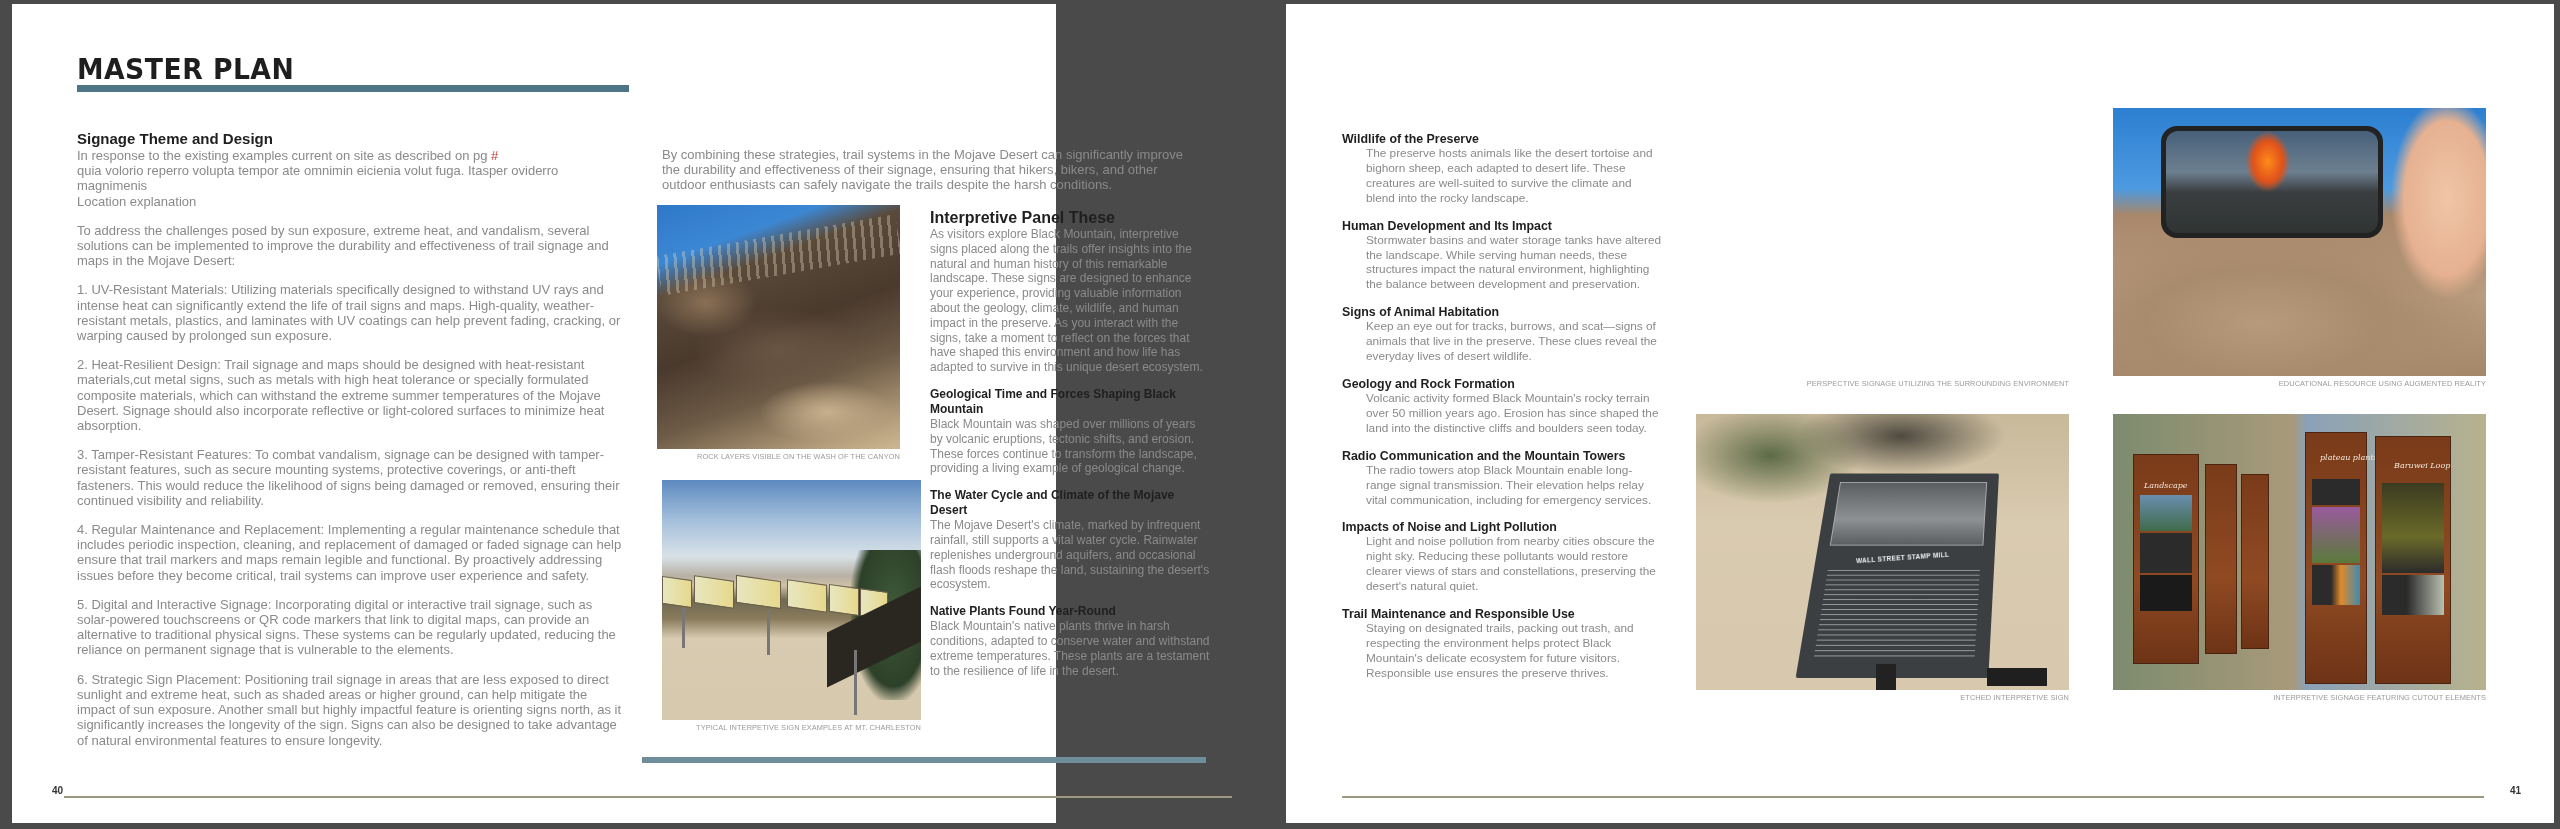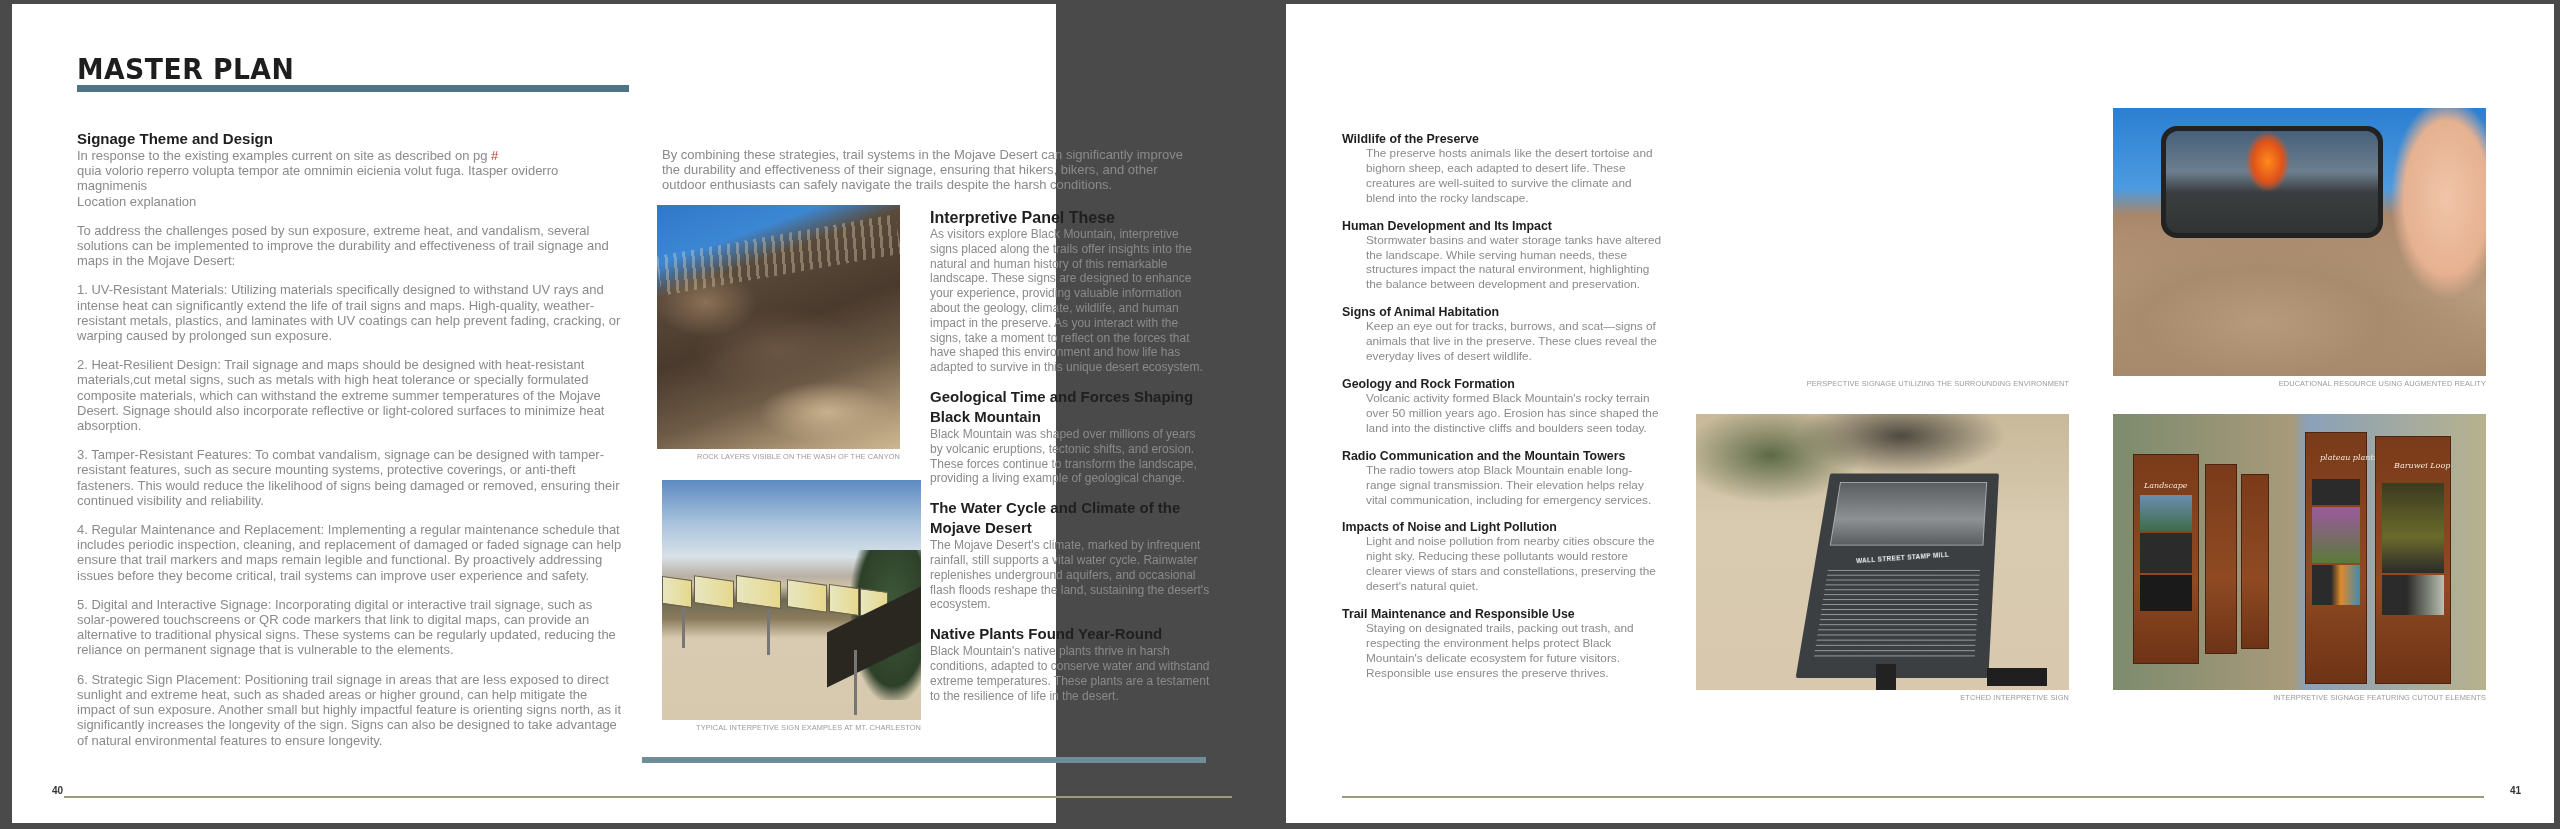--- a/index.html
+++ b/index.html
@@ -39,21 +39,21 @@
 
   
   #photo-charleston { left: 650px; top: 476px; width: 259px; height: 240px;
     background: linear-gradient(180deg, #5d8ac0 0%, #a9c3dd 18%, #d8e1e7 32%, #b8b0a4 40%, #cfc1a8 44%, #6f6a52 50%, #8a7c5c 58%, #d8cbb1 66%, #d6c9ae 100%); }
   .panel { position: absolute; top: 98px; height: 28px; background: linear-gradient(90deg, #e8e6c0, #e6d88c); transform: skewY(8deg); border: 1px solid #6a604a; }
   .pole { position: absolute; width: 3px; background: #777; }
   .tree { position: absolute; right: 0; top: 70px; width: 70px; height: 150px; background: radial-gradient(ellipse at 60% 40%, #3f5a3a 0%, #2d4029 60%, rgba(45,64,41,0) 75%); }
   .dark-sign { position: absolute; left: 165px; top: 128px; width: 100px; height: 55px; background: #2a2620; transform: skewY(-26deg); }
 
   #topics-col { position: absolute; left: 918px; top: 205px; width: 280px; }
-  #topics-col .h3 { font-size: 15px; line-height: 20px; }
+  #topics-col .h3 { font-size: 12px; line-height: 15px; }
   #topics-col .h3.lg { font-size: 16px; line-height: 18px; }
   #topics-col .body { font-size: 12px; line-height: 14.8px; }
   #topics-col .para { margin-bottom: 12px; }
 
   .mid-rule { position: absolute; left: 630px; top: 753px; width: 564px; height: 6px; background: #6f8e9a; }
   .foot-rule { position: absolute; height: 2px; background: #9c9a7e; }
   .pagenum { position: absolute; font-size: 10px; font-weight: bold; color: #333; }
 
   
   #right-col { position: absolute; left: 56px; top: 128px; width: 320px; }

